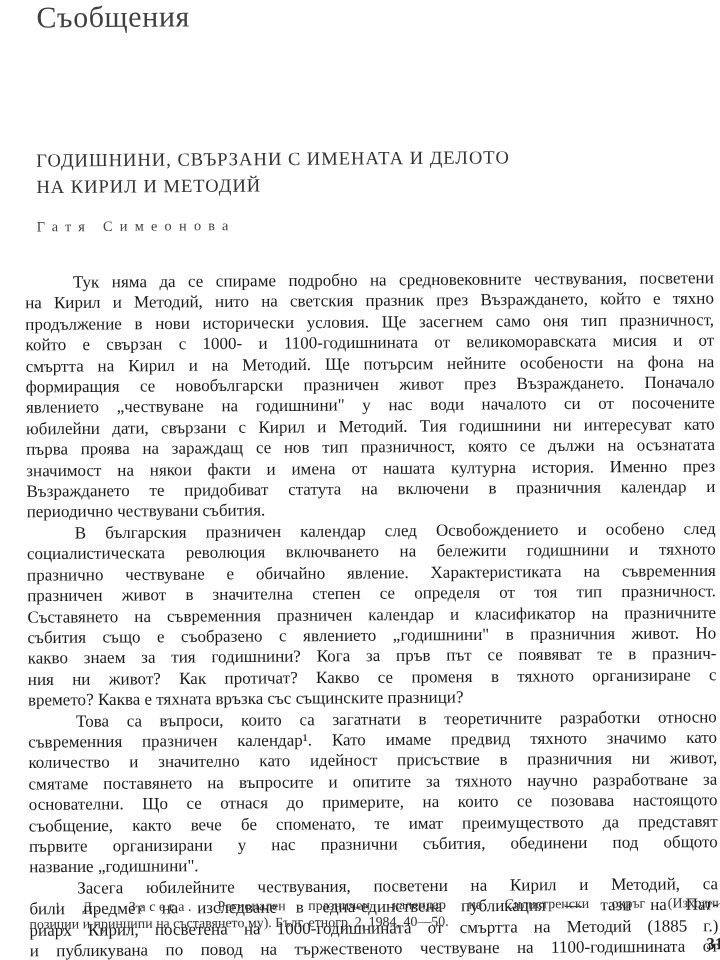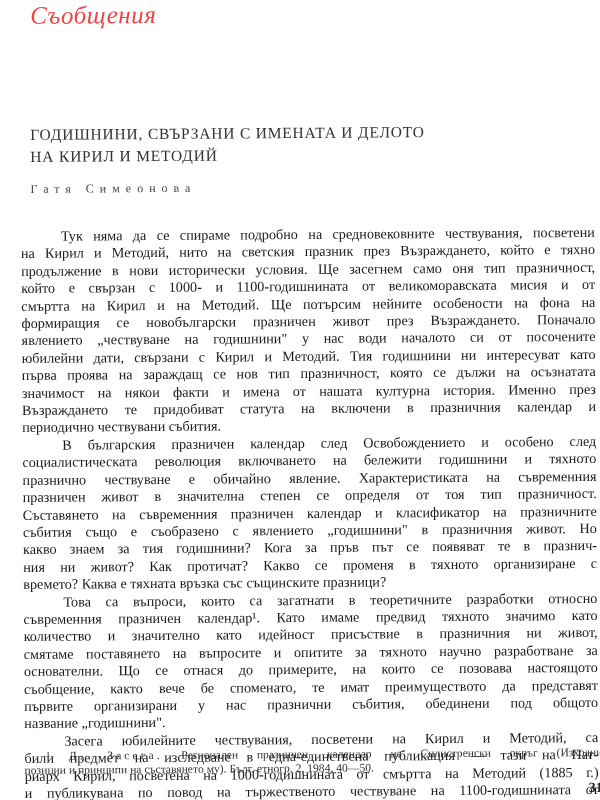--- a/index.html
+++ b/index.html
@@ -5,21 +5,21 @@
   html, body { margin: 0; padding: 0; }
   body {
     width: 600px; height: 800px; overflow: hidden;
     background: #ffffff; position: relative;
     color: #1a1a1a;
     font-family: "Liberation Serif", "DejaVu Serif", serif;
   }
   .page { position: absolute; inset: 0; transform: rotate(-0.4deg); transform-origin: 300px 400px; }
   .section-heading {
     position: absolute; left: 33px; top: 0px;
-    font-style: italic; font-size: 25px; color: #ef4444;
+    font-size: 25px; color: #404040;
     letter-spacing: 0.5px;
   }
   .title {
     position: absolute; left: 32px; top: 122px; width: 460px;
     font-size: 15.5px; line-height: 22px; letter-spacing: 0.8px;
     color: #333; text-transform: uppercase;
   }
   .author {
     position: absolute; left: 32px; top: 180px;
     font-size: 12px; letter-spacing: 6px; color: #444;

